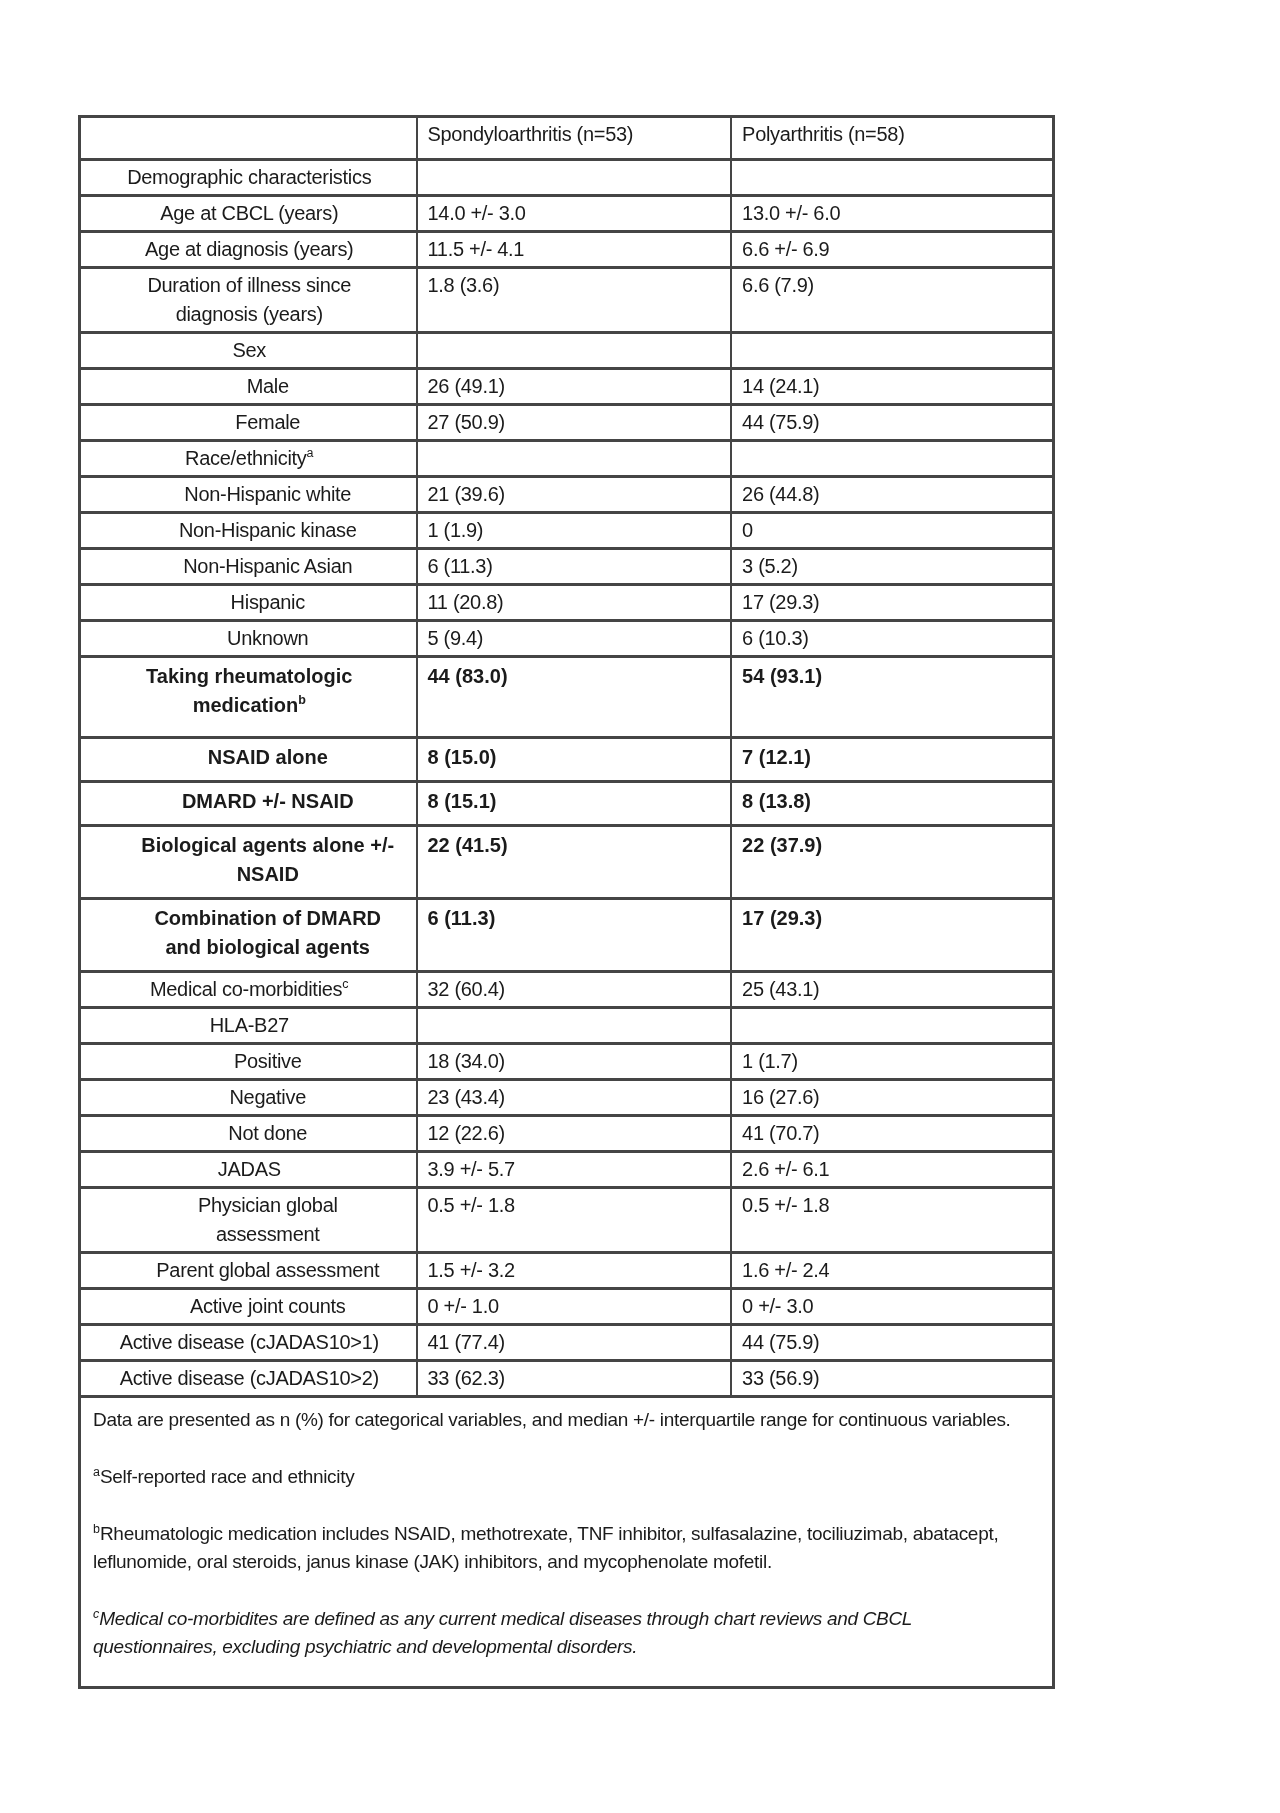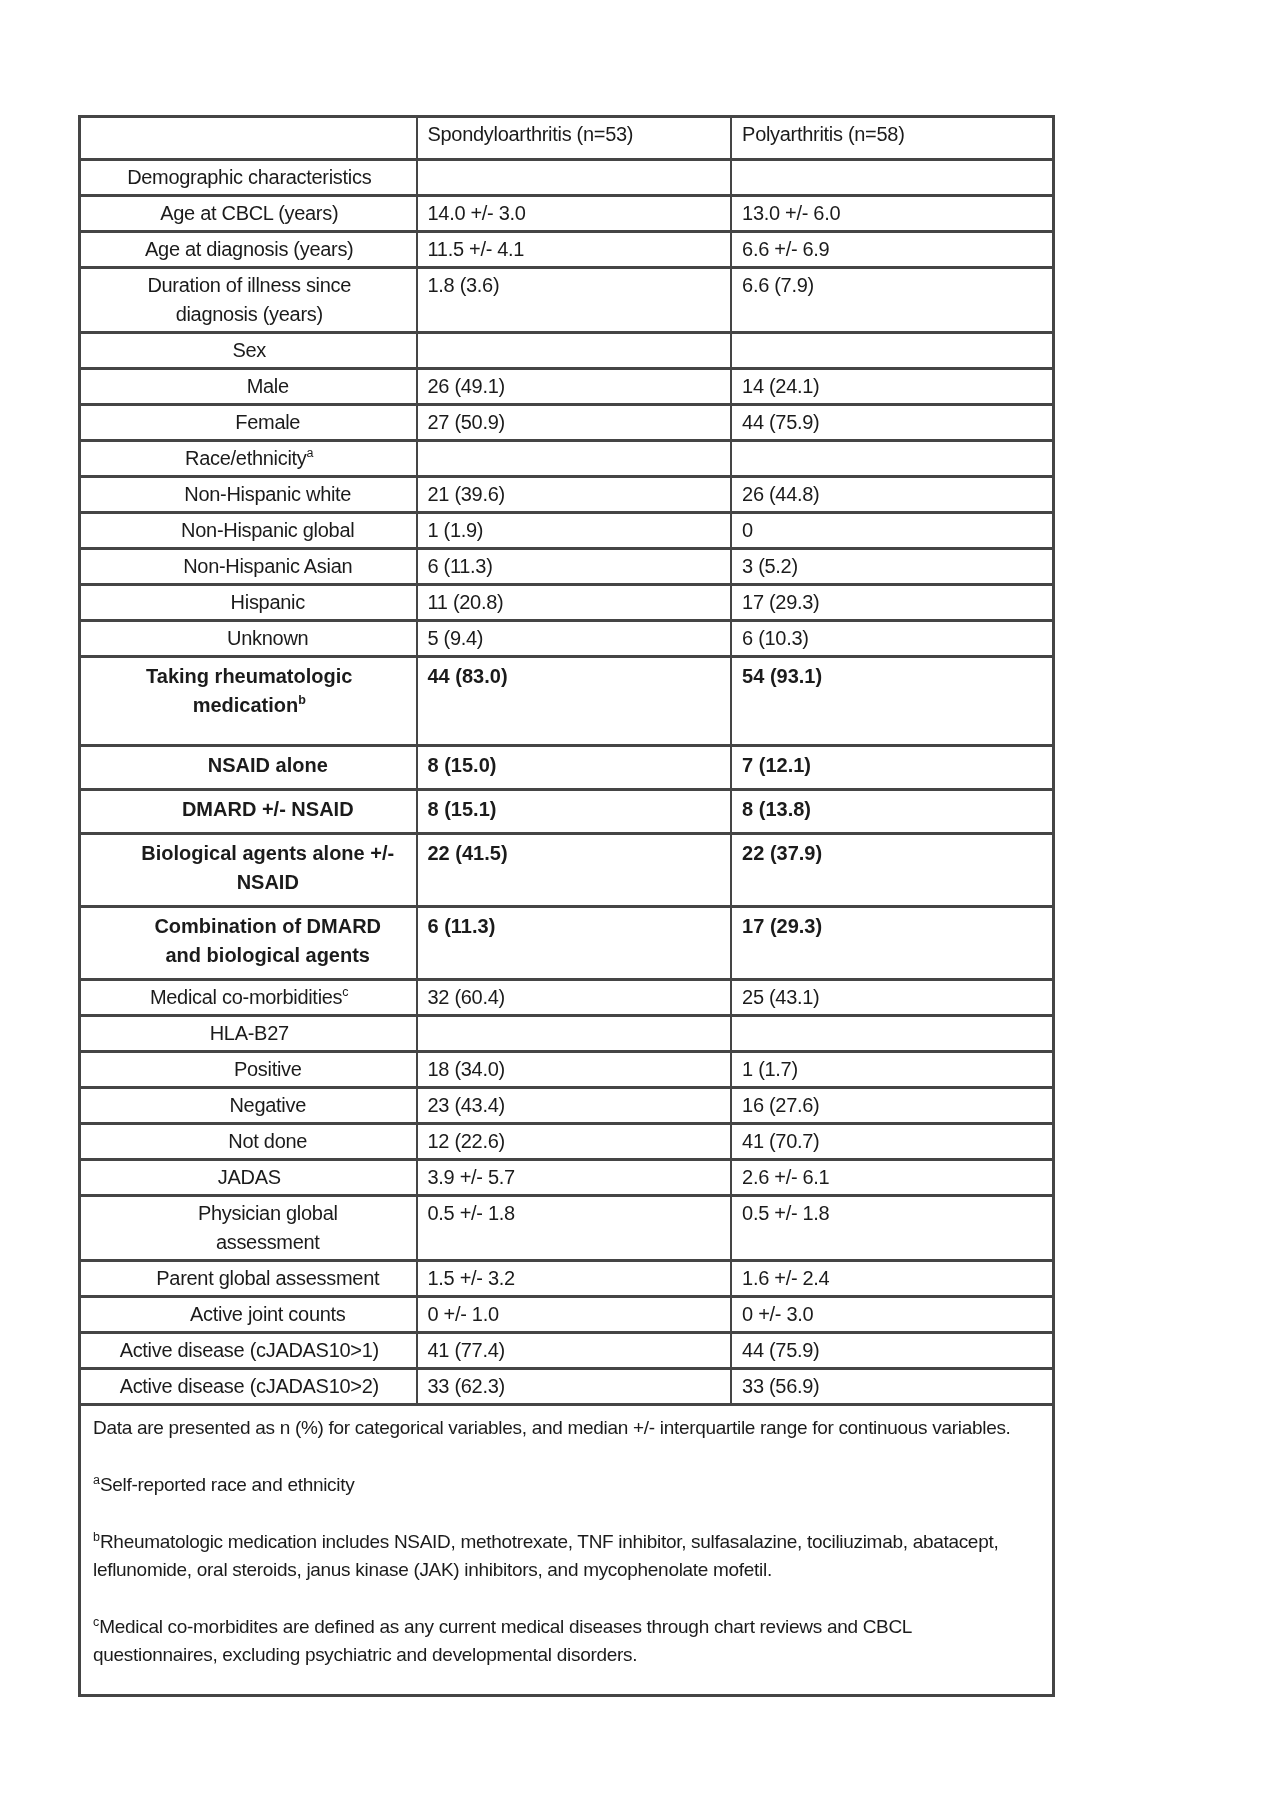--- a/index.html
+++ b/index.html
@@ -49,33 +49,34 @@
   td.label.indent {
     padding-left: 47px;
   }
   tr.bold td {
     font-weight: bold;
     letter-spacing: 0;
     padding-top: 4px;
     padding-bottom: 8px;
   }
   tr.tall td {
-    padding-bottom: 24px;
+    padding-bottom: 16px;
   }
   tr.foot td {
     padding: 8px 32px 16px 12px;
     font-size: 19px;
     line-height: 28px;
     letter-spacing: -0.3px;
   }
   tr.foot p {
     margin: 0 0 29px 0;
   }
   tr.foot p:last-child {
     margin-bottom: 9px;
+    font-style: italic;
   }
   sup {
     font-size: 12.5px;
     line-height: 0;
     vertical-align: super;
     letter-spacing: 0;
   }
 </style>
 </head>
 <body>
@@ -136,21 +137,21 @@
             <td class="label">Race/ethnicity<sup>a</sup></td>
             <td class="value"></td>
             <td class="value"></td>
           </tr>
           <tr>
             <td class="label indent">Non-Hispanic white</td>
             <td class="value">21 (39.6)</td>
             <td class="value">26 (44.8)</td>
           </tr>
           <tr>
-            <td class="label indent">Non-Hispanic global</td>
+            <td class="label indent">Non-Hispanic kinase</td>
             <td class="value">1 (1.9)</td>
             <td class="value">0</td>
           </tr>
           <tr>
             <td class="label indent">Non-Hispanic Asian</td>
             <td class="value">6 (11.3)</td>
             <td class="value">3 (5.2)</td>
           </tr>
           <tr>
             <td class="label indent">Hispanic</td>

